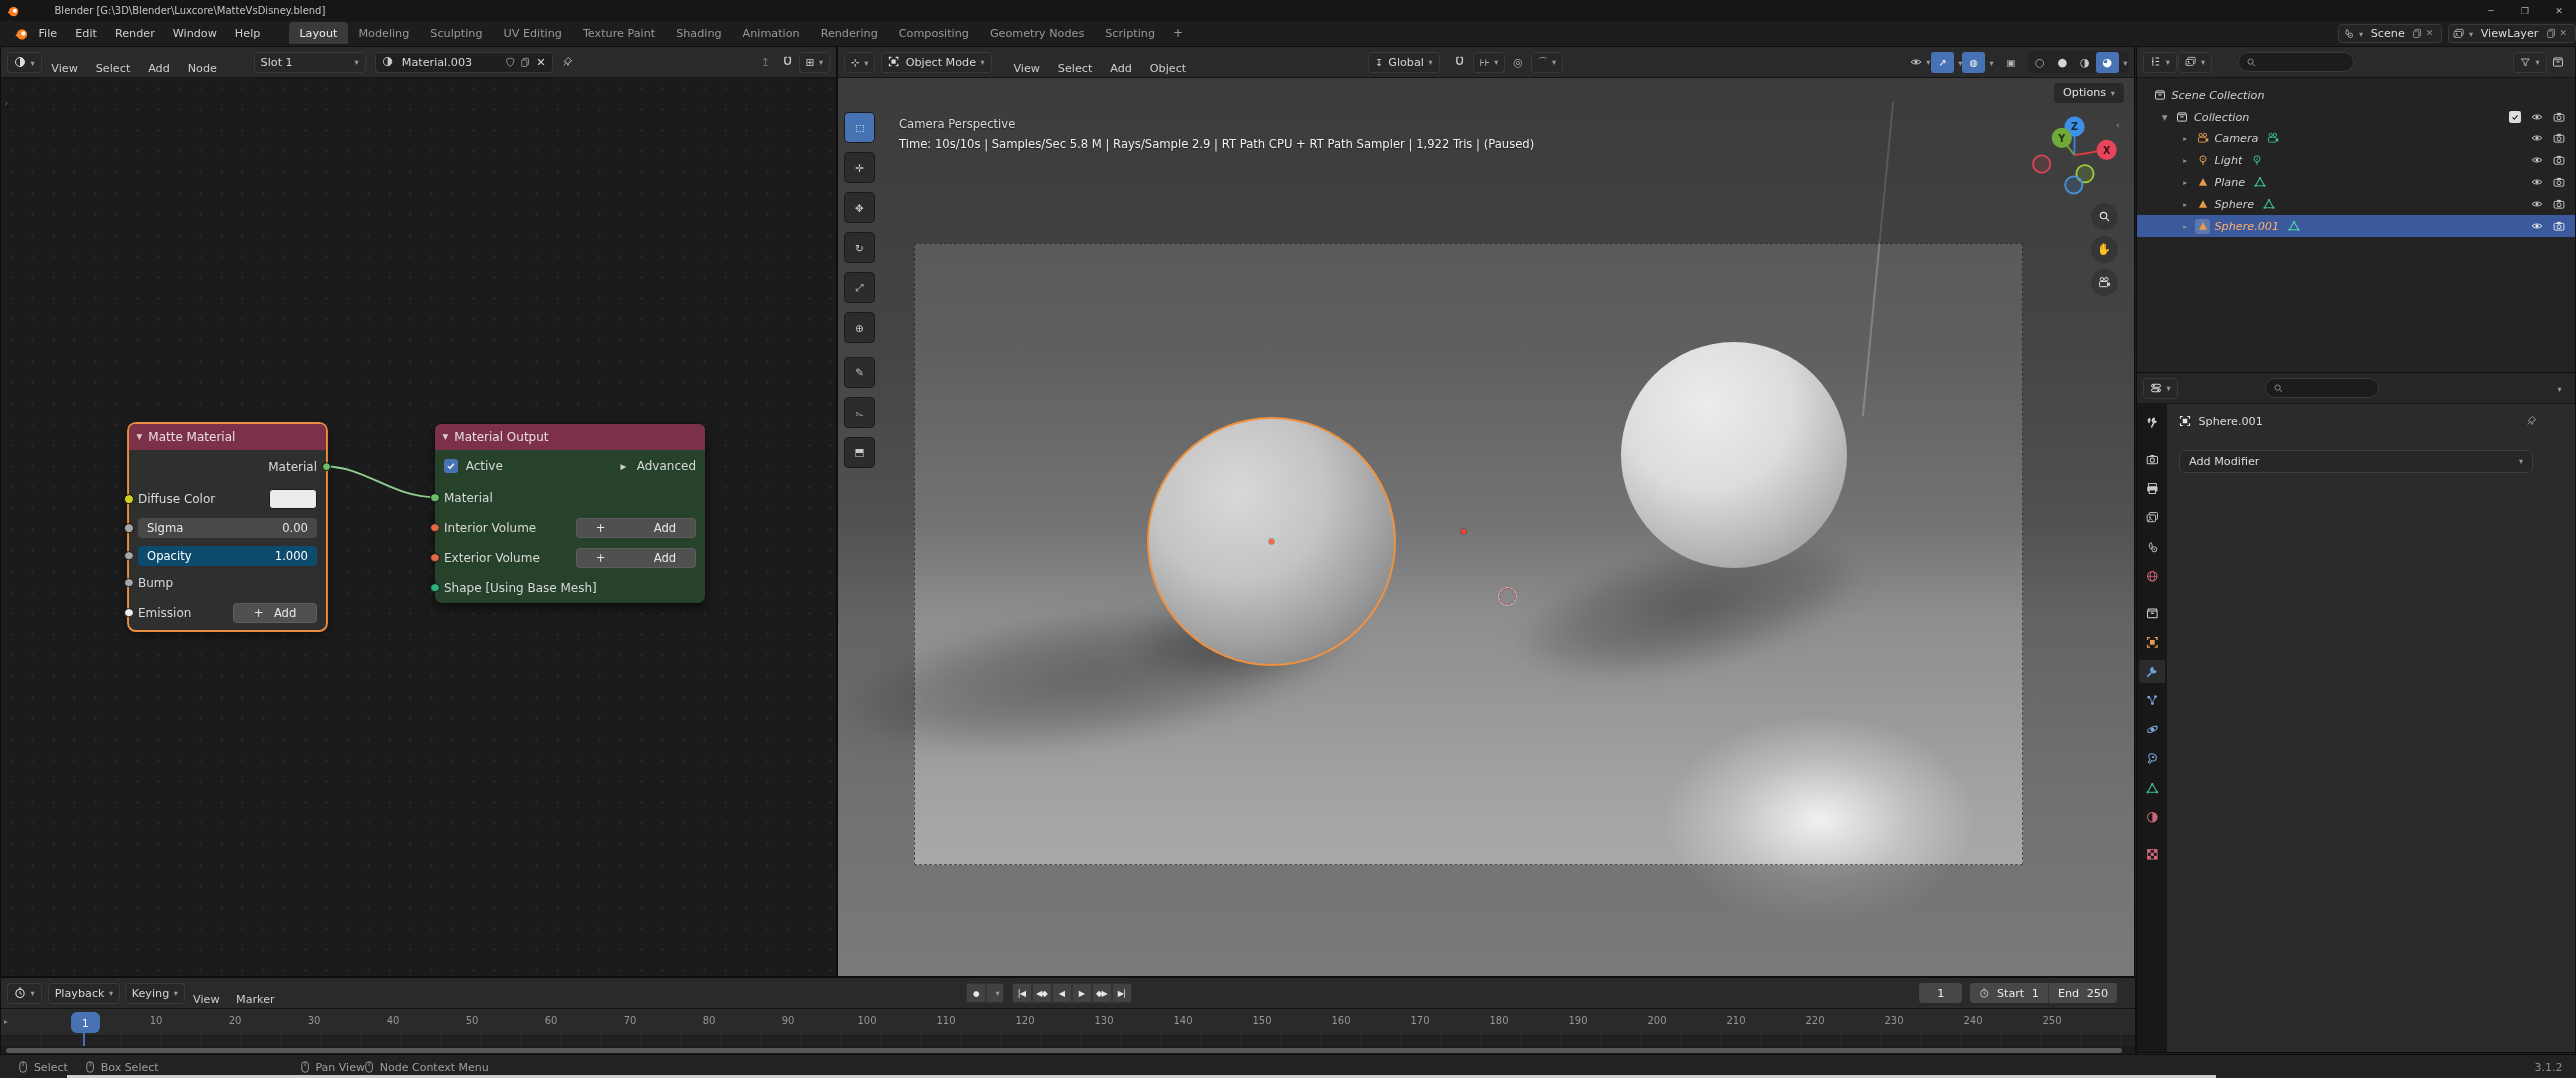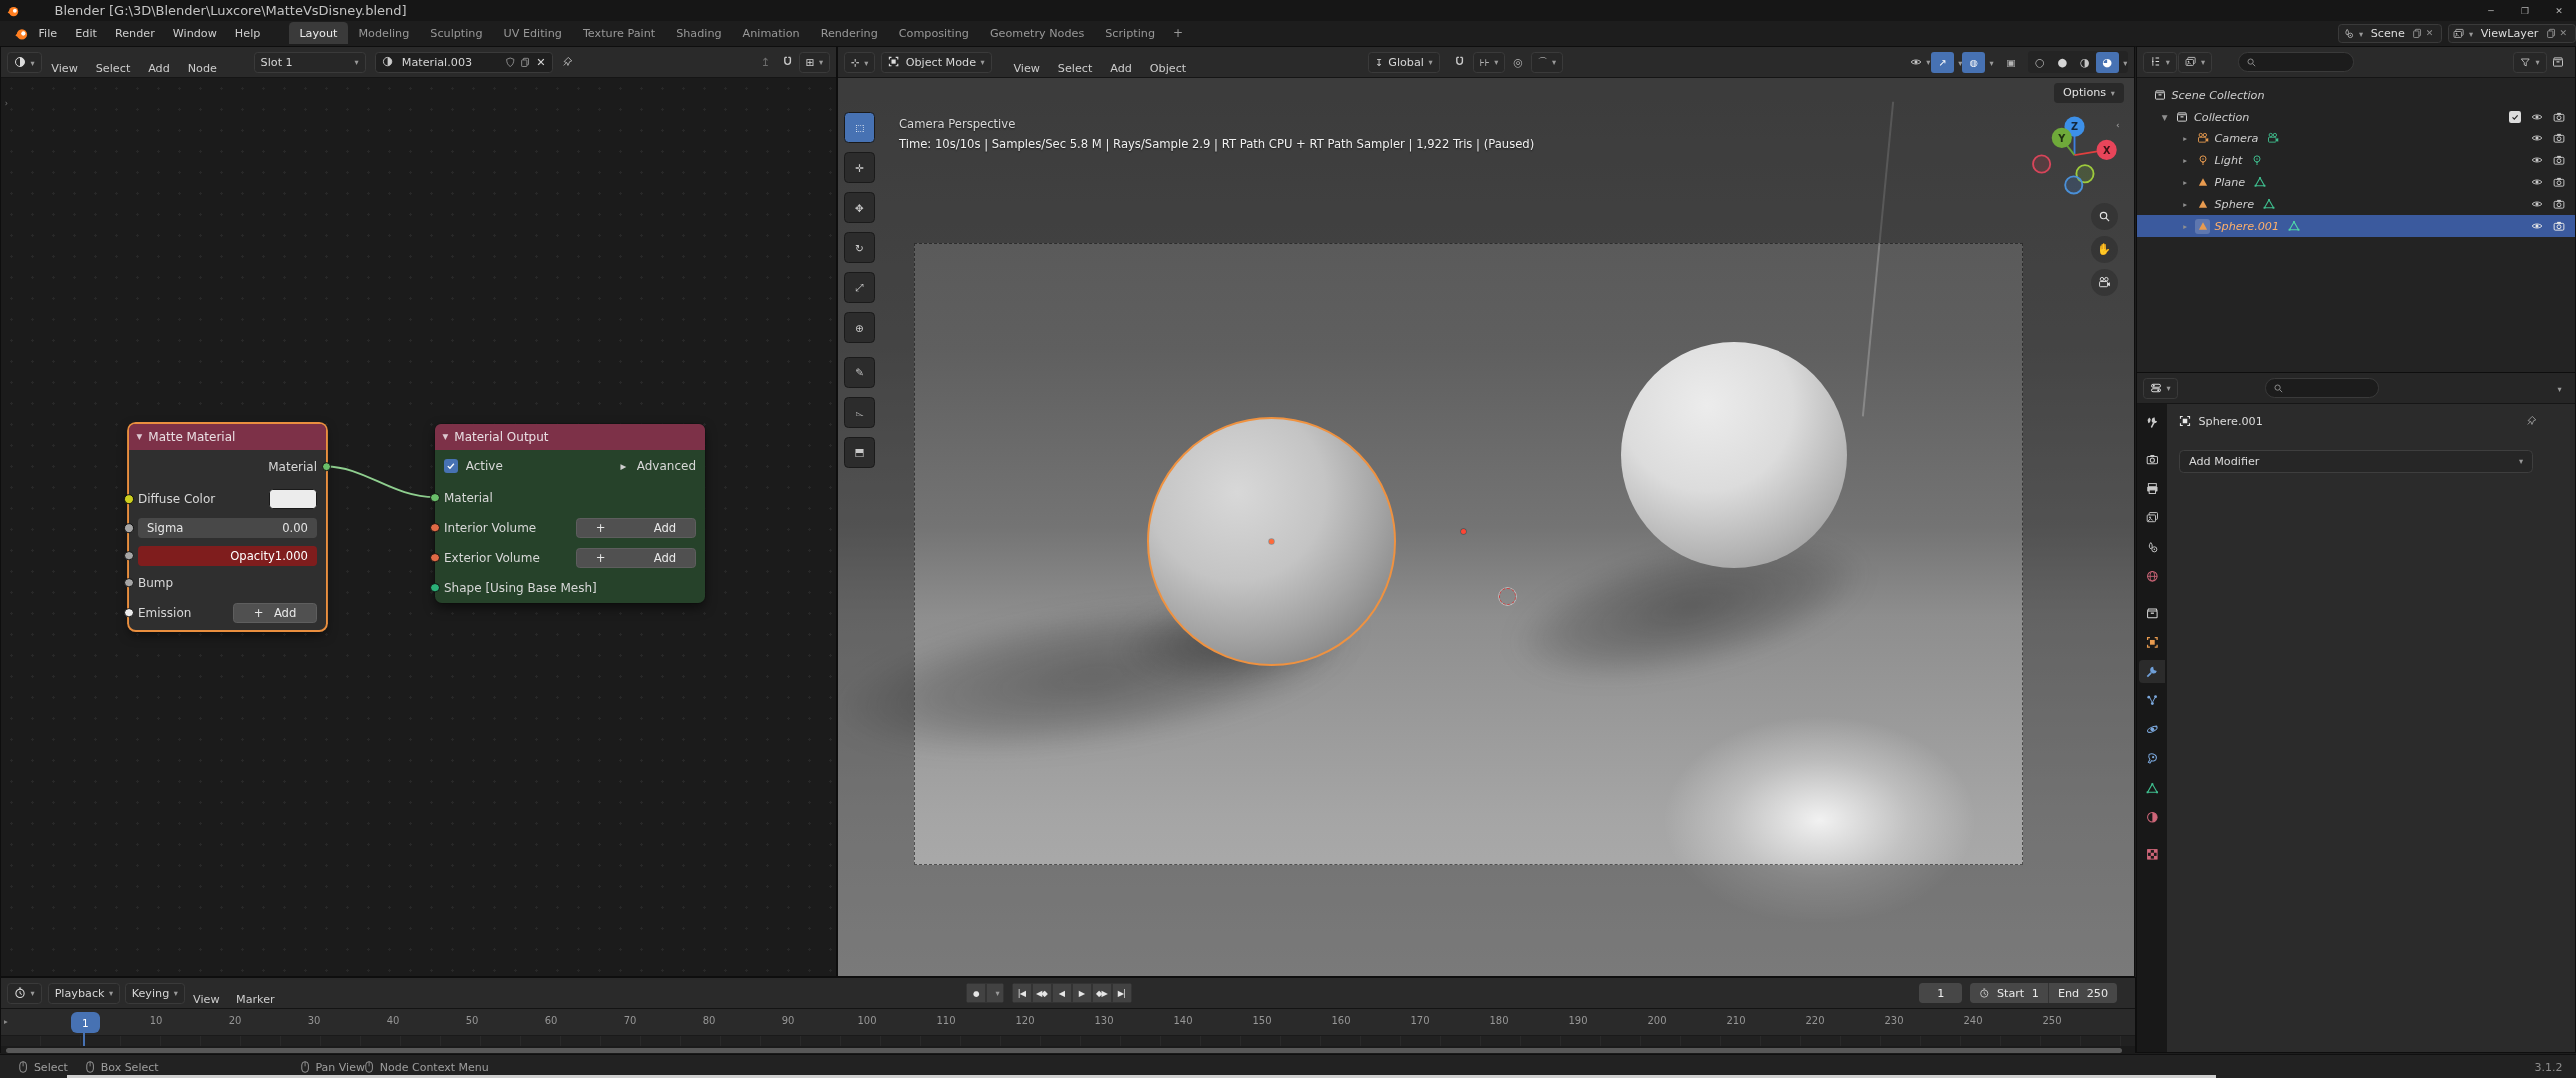--- a/index.html
+++ b/index.html
@@ -7,21 +7,21 @@
   body { font-family:"DejaVu Sans","Liberation Sans",sans-serif; color:#c9c9c9; }
   #app { position:relative; width:2576px; height:1078px; background:#1d1d1d; overflow:hidden; font-size:11.2px; }
 
   
   .dd::after { content:"▾"; font-size:8.2px; color:#9a9a9a; margin-left:4.5px; }
   .flex { display:flex; align-items:center; }
   svg.i { display:inline-block; vertical-align:middle; }
 
   
   .titlebar { position:absolute; left:0; top:0; width:2576px; height:21px; background:#161616; display:flex; align-items:center; padding-left:6px; }
-  .titlebar .title { font-size:13px; color:#c3c3c3; margin-left:6px;padding-left:29px; }
+  .titlebar .title { font-size:10px; color:#c3c3c3; margin-left:6px;padding-left:29px; }
   .win-controls { margin-left:auto; display:flex; height:100%; }
   .win-btn { width:34px; height:100%; display:flex; align-items:center; justify-content:center; color:#b5b5b5; font-size:9px; }
 
   
   .topbar { position:absolute; left:4px; top:21px; width:2576px; height:25.5px; background:#1d1d1d; display:flex; align-items:center; border-bottom:0.7px solid #111; }
   .menu-item { padding:2.2px 9px; color:#cdcdcd; border-radius:3px; }
   .tabs { display:flex; align-items:center; margin-left:19.5px; height:100%; }
   .tab { padding:4.5px 10.5px; color:#989898; font-size:11.2px; }
   .tab.active { background:#3a3a3a; color:#ececec; border-radius:4.5px 4.5px 0 0; }
   .tab-add { color:#9a9a9a; padding:0 7.5px; font-size:12px; }
@@ -42,21 +42,21 @@
   .ne-canvas { position:absolute; left:0; top:31px; right:0; bottom:0; background:#1b1b1b;
     background-image:radial-gradient(#282828 1.2px, transparent 1.3px); background-size:21px 21px; overflow:hidden; }
   .node { position:absolute; border-radius:6.7px; box-shadow:0 4.5px 10.5px rgba(0,0,0,.5), 0 0 0 0.7px #161616; }
   .node-header { height:25.5px; background:#7d3148; border-radius:6px 6px 0 0; display:flex; align-items:center; padding:0 7.5px; color:#e9dfe3; font-size:12px; gap:6px; }
   .node-header .car { font-size:7.5px; color:#ddc9d1; }
   .node.selected { box-shadow:0 0 0 1.9px #ea8f3f, 0 4.5px 10.5px rgba(0,0,0,.5); }
   .nrow { position:relative; display:flex; align-items:center; padding:0 9px; color:#d8d8d8; font-size:12px; }
   .socket { position:absolute; width:9.7px; height:9.7px; border-radius:50%; border:1.1px solid #101010; top:50%; transform:translateY(-50%); }
   .sock-l { left:-5.2px; } .sock-r { right:-5.2px; }
   .slider { flex:1; height:20px; border-radius:3.7px; background:#484848; display:flex; align-items:center; justify-content:space-between; padding:0 9px; font-size:11.6px; color:#e6e6e6; }
-  .slider.blue { background:#7f1d1d; color:#fff;justify-content:flex-end; }
+  .slider.blue { background:#0c4a6e; color:#fff; }
   .addbtn { height:20px; border-radius:3.7px; background:#505050; border:0.7px solid #5e5e5e; color:#e8e8e8; display:flex; align-items:center; justify-content:center; gap:10.5px; font-size:11.6px; }
   .swatch { width:48px; height:20px; background:#ececec; border-radius:3.7px; border:0.7px solid #1a1a1a; margin-left:auto; }
   .chk { width:14.2px; height:14.2px; background:#4772b3; border-radius:3px; display:flex; align-items:center; justify-content:center; margin-right:7.5px; }
 
   
   #viewport { left:837px; top:46px; width:1298px; height:931px; }
   .vp-scene { position:absolute; left:0; top:31px; right:0; bottom:0; overflow:hidden;
     background:linear-gradient(#525252 0%, #5f5f5f 30%, #747474 50%, #8e8e8e 60%, #a5a5a5 82%, #b0b0b0 100%); }
   .cam-frame { position:absolute; left:76px; top:165px; width:1109px; height:622px; border:0.7px dashed rgba(10,10,10,.55);
     box-shadow:0 0 0 2995px rgba(18,18,18,.34); pointer-events:none; }

